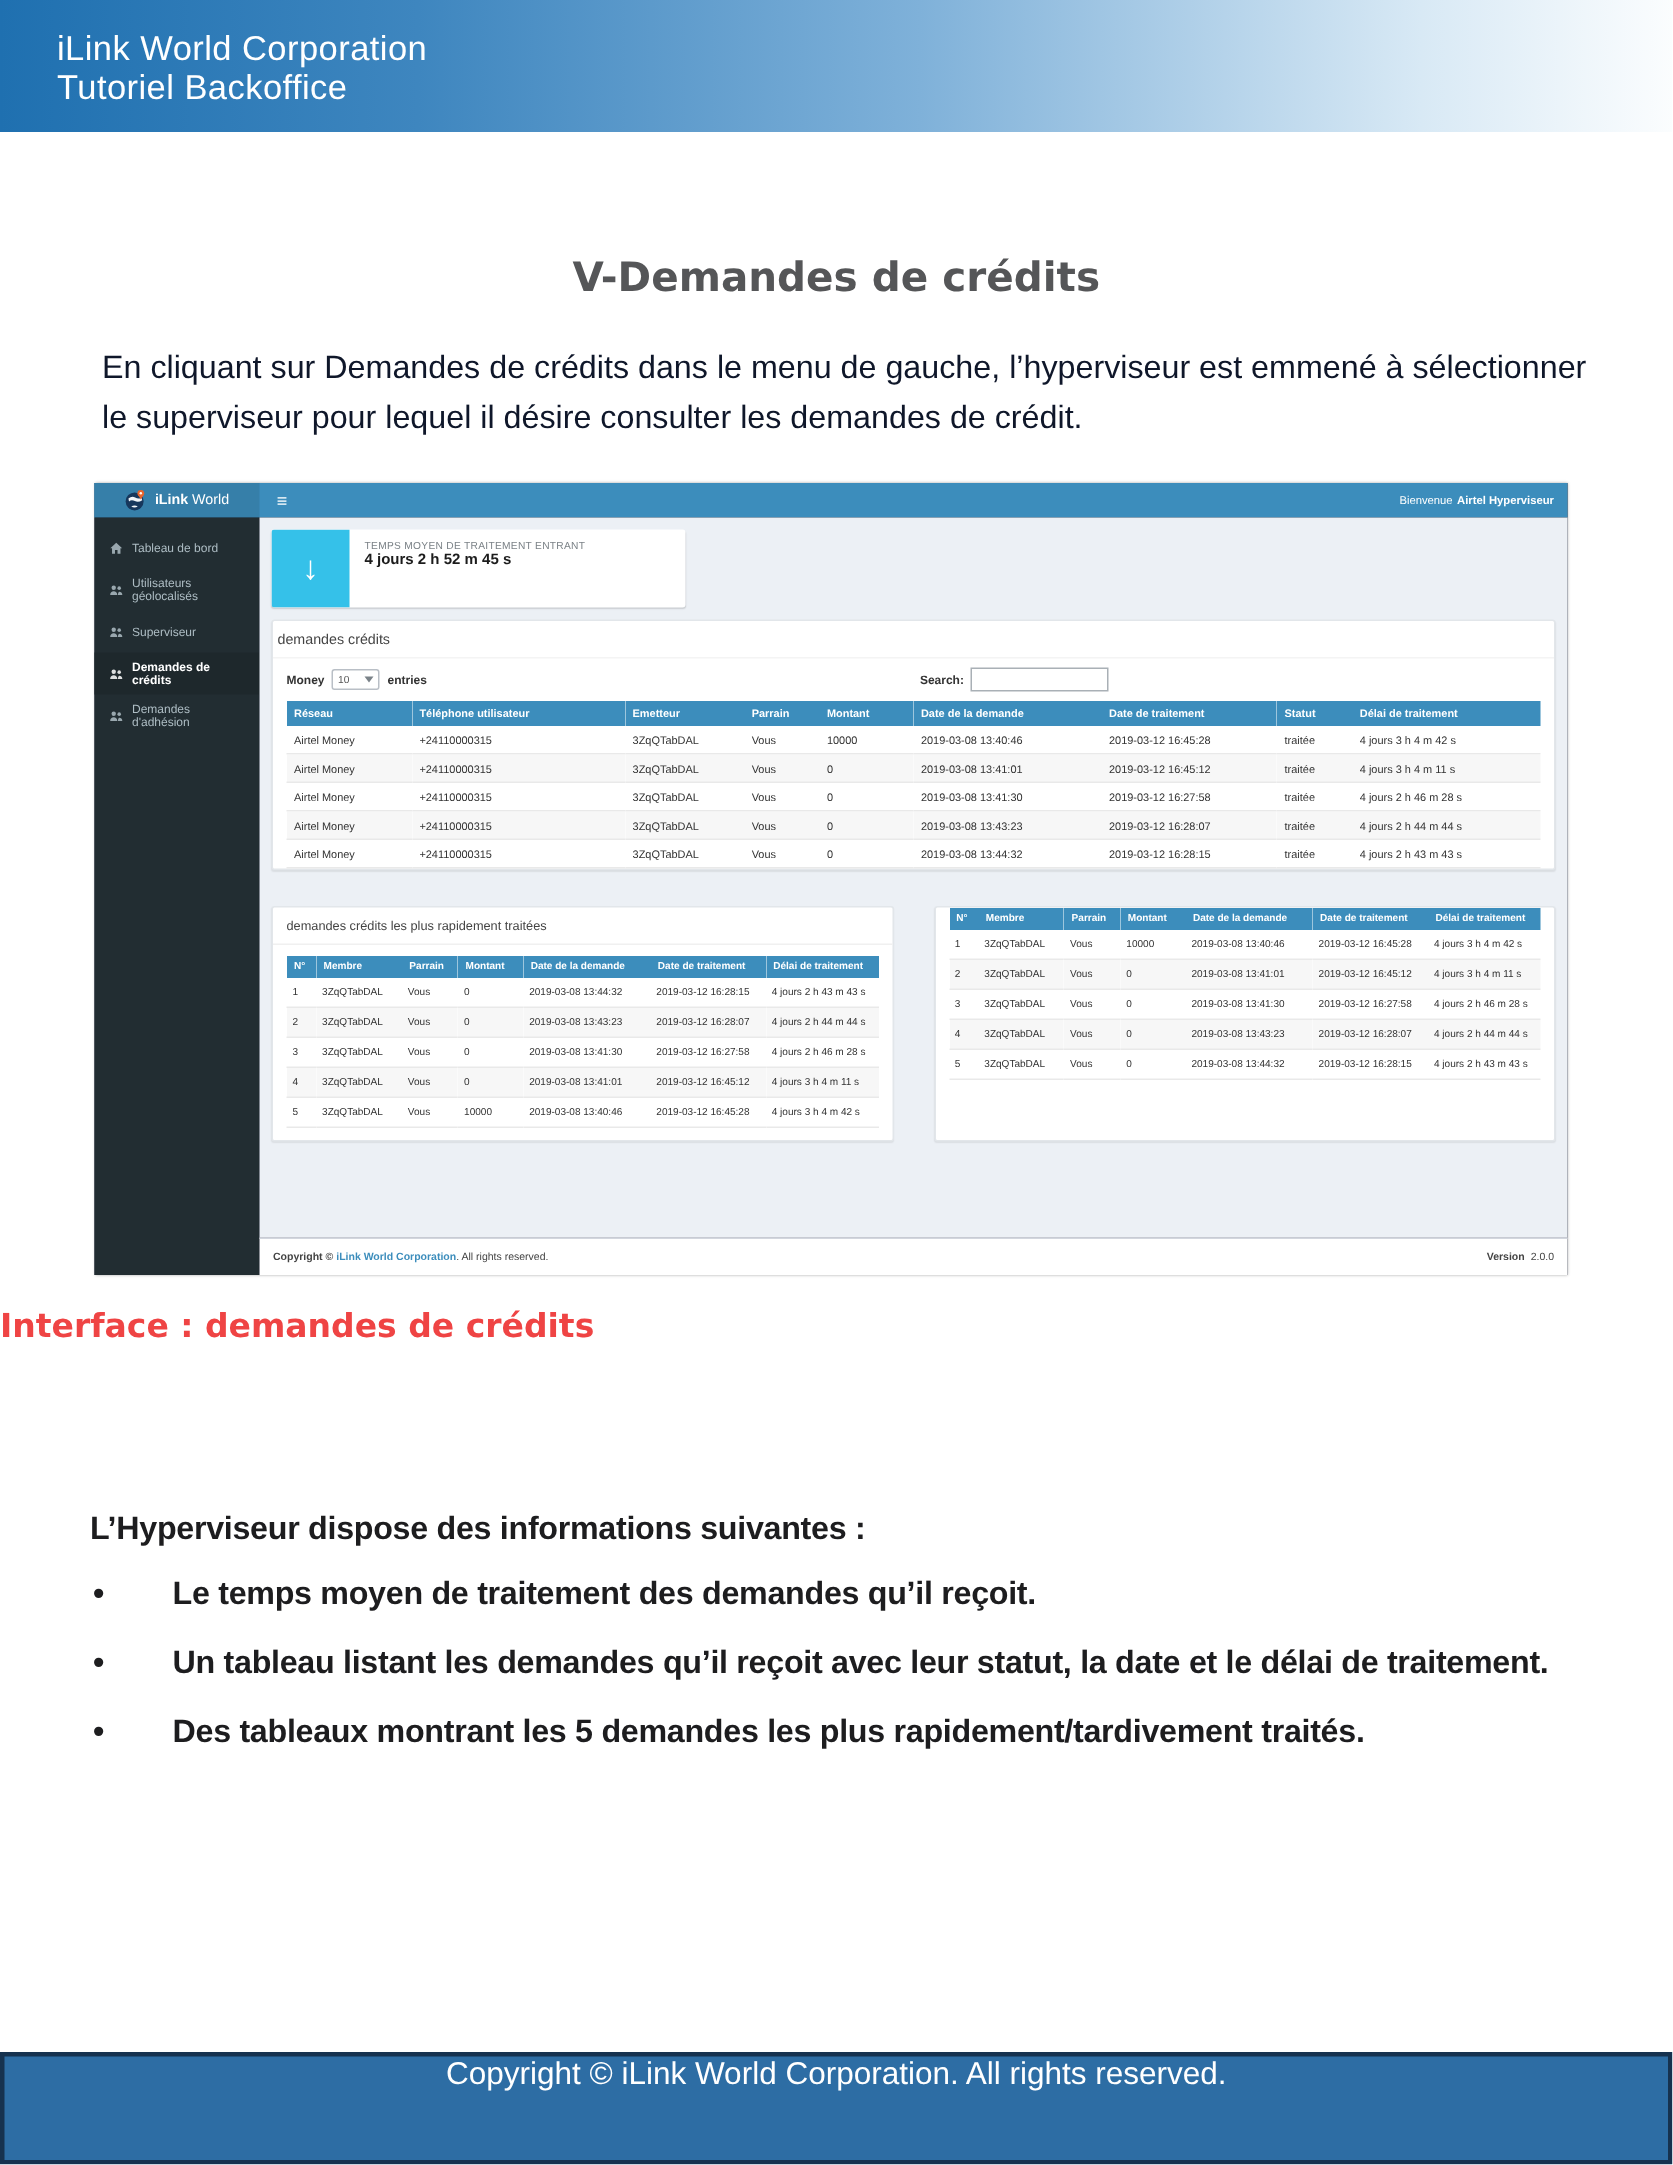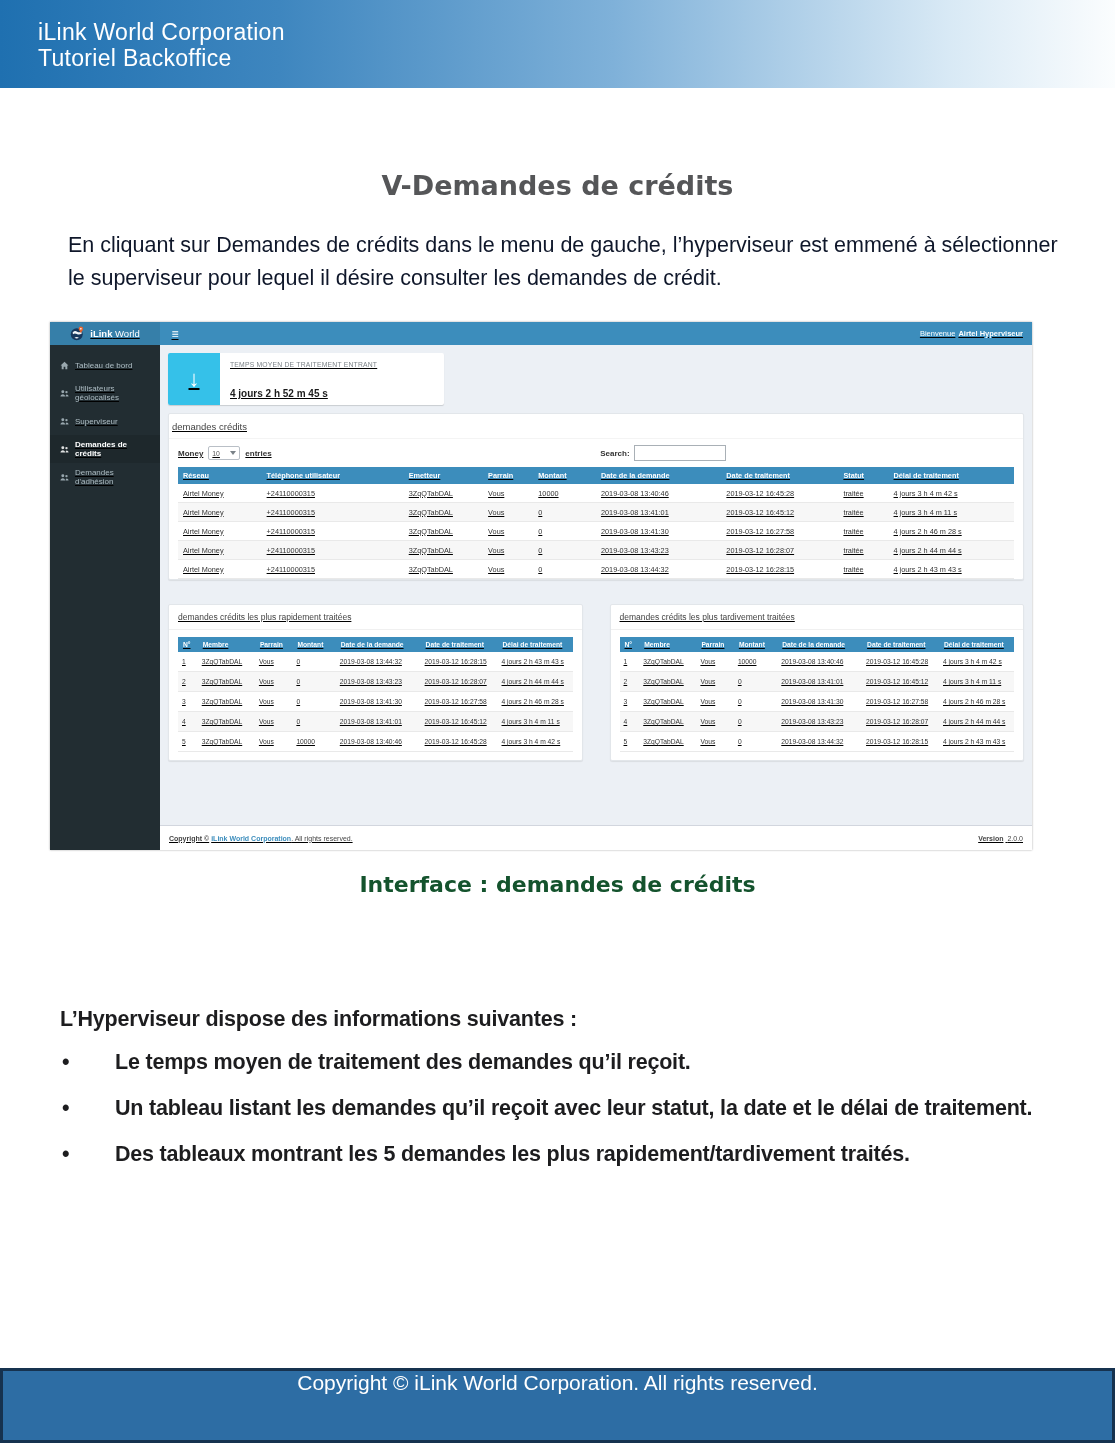--- a/index.html
+++ b/index.html
@@ -9,35 +9,35 @@
 
   
   .doc-header { position:absolute; top:0; left:0; width:1115px; height:88px;
     background:linear-gradient(90deg,#1f70b0 0%,#3e86bf 25%,#7fb1d9 55%,#d8e9f5 85%,#fbfdfe 100%);
     color:#fff; padding:19px 0 0 38px; }
   .doc-header div { font-size:23px; font-weight:400; line-height:26px; letter-spacing:.3px; }
   .doc-title { position:absolute; top:170px; left:0; width:100%; text-align:center;
     font-family:"DejaVu Sans", sans-serif; font-size:27px; font-weight:700; color:#555658; }
   .doc-intro { position:absolute; top:229px; left:68px; width:1000px; font-size:21.5px;
     color:#0f172a; line-height:33px; }
-  .doc-caption { position:absolute; top:872px; left:0; width:100%; text-align:center;
-    font-family:"DejaVu Sans", sans-serif; font-size:22px; font-weight:700; color:#14532d; }
+  .doc-caption { position:absolute; top:872px; left:0; width:100%; text-align:left;
+    font-family:"DejaVu Sans", sans-serif; font-size:22px; font-weight:700; color:#ef4444; }
   .info { position:absolute; top:1007px; left:60px; width:1015px; color:#1d1d1f; }
   .info-heading { font-size:21.5px; font-weight:700; margin-bottom:15px; letter-spacing:-.2px; }
   .info ul { list-style:none; }
   .info li { position:relative; padding-left:55px; font-size:21.5px; font-weight:700;
     margin-bottom:15px; line-height:31px; letter-spacing:-.2px; }
   .info li::before { content:"•"; position:absolute; left:2px; top:0; }
   .doc-footer { position:absolute; top:1368px; left:0; width:1115px; height:75px;
     background:#2d6da4; border:3px solid #16324f; color:#fff;
     display:flex; justify-content:center; font-size:21px; }
 
   
-  .shot { position:absolute; top:322px; left:50px; width:982px; height:528px;
-    box-shadow:0 0 2px rgba(0,0,0,.35); font-family:"Liberation Sans", sans-serif; background:#0f172a;text-decoration:underline; }
+  .shot { position:absolute; top:322px; left:63px; width:982px; height:528px;
+    box-shadow:0 0 2px rgba(0,0,0,.35); font-family:"Liberation Sans", sans-serif; background:#0f172a; }
   .app-navbar { display:flex; height:23px; background:#3c8dbc; color:#fff; }
   .app-logo { width:110px; background:#367fa9; display:flex; align-items:center;
     justify-content:center; gap:5px; font-size:9.5px; }
   .brand-bold { font-weight:700; }
   .hamburger { width:30px; display:flex; align-items:center; justify-content:center;
     font-size:12px; cursor:pointer; }
   .welcome { margin-left:auto; display:flex; align-items:center; padding-right:9px; font-size:7.5px; }
   .welcome b { margin-left:3px; }
 
   .app-main { display:flex; height:505px; }
@@ -49,21 +49,21 @@
 
   .app-right { flex:1; display:flex; flex-direction:column; min-width:0; }
   .app-content { flex:1; background:#ecf0f5; padding:8px; overflow:hidden; }
 
   .stat-card { width:276px; height:52px; background:#fff; border-radius:2px;
     box-shadow:0 1px 1px rgba(0,0,0,.15); display:flex; overflow:hidden; margin-bottom:8px; }
   .stat-icon { width:52px; background:#35c1e9; color:#fff; display:flex; align-items:center;
     justify-content:center; font-size:22px; font-weight:700; }
   .stat-body { padding:8px 10px; }
   .stat-label { font-size:6.8px; color:#7b8287; letter-spacing:.2px; }
-  .stat-value { font-size:10px; font-weight:700; color:#1c1c1c; margin-top:20px; }
+  .stat-value { font-size:10px; font-weight:700; color:#1c1c1c; margin-top:0; }
 
   .panel { background:#fff; border:1px solid #e2e6ea; border-radius:2px;
     box-shadow:0 1px 1px rgba(0,0,0,.08); }
   .panel-title { font-size:9.5px; color:#444; padding:7px 3px 6px; border-bottom:1px solid #f4f4f4; }
 
   .controls { position:relative; display:flex; align-items:center; padding:7px 9px;
     font-size:8px; font-weight:700; color:#333; }
   .mini-select { display:inline-flex; align-items:center; justify-content:space-between;
     width:32px; height:14px; border:1px solid #b9bfc6; border-radius:2px; background:#fff;
     padding:0 3px; margin:0 5px; font-size:6.8px; font-weight:400; color:#555; cursor:pointer; }
@@ -350,21 +350,20 @@
                       <td>Vous</td>
                       <td>10000</td>
                       <td>2019-03-08 13:40:46</td>
                       <td>2019-03-12 16:45:28</td>
                       <td>4 jours 3 h 4 m 42 s</td>
                     </tr>
                   </tbody>
                 </table>
             </div>
             <div class="panel mini-panel">
-              <div class="mini-title">demandes crédits les plus tardivement traitées</div>
               <table class="app-table mini-table">
                   <thead>
                     <tr>
                       <th>N°</th>
                       <th>Membre</th>
                       <th>Parrain</th>
                       <th>Montant</th>
                       <th>Date de la demande</th>
                       <th>Date de traitement</th>
                       <th>Délai de traitement</th>

